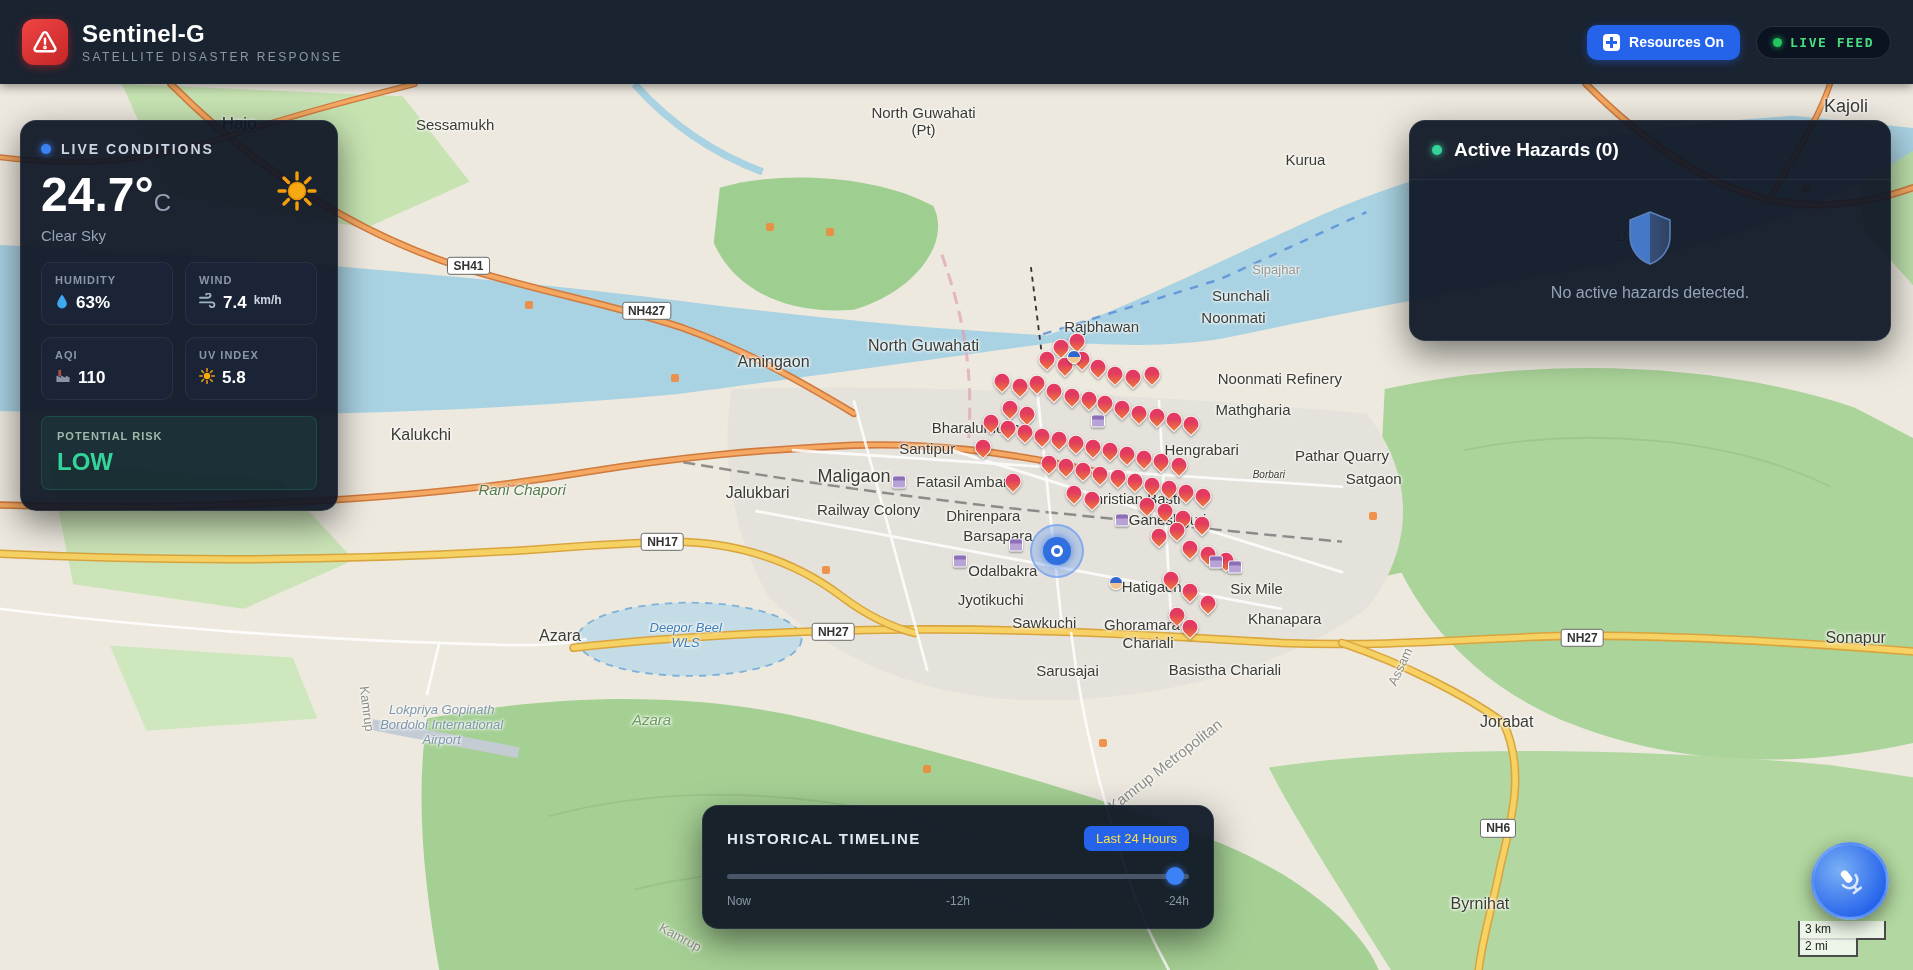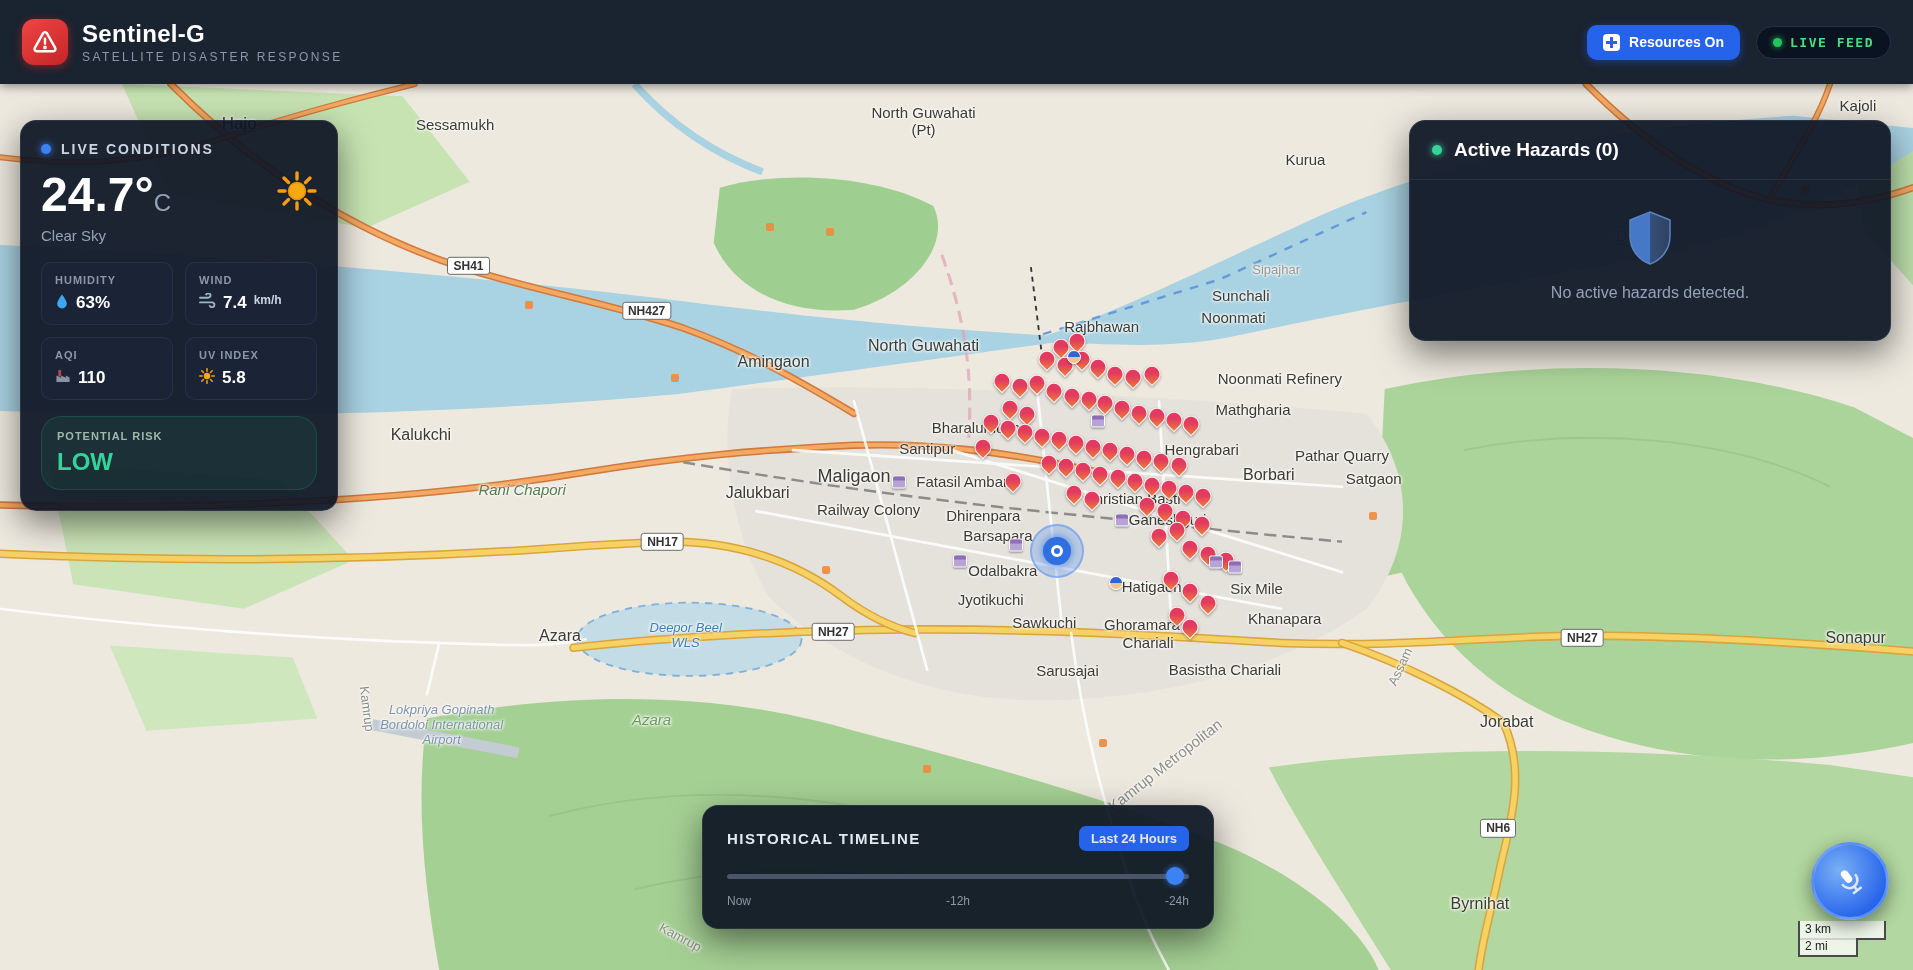--- a/index.html
+++ b/index.html
@@ -68,36 +68,36 @@
   .temp-row { display:flex; align-items:flex-start; justify-content:space-between; margin-top:14px; }
   .temp-val { font-size:48px; font-weight:bold; color:#fff; line-height:1; }
   .temp-unit { font-size:24px; color:#94a3b8; font-weight:normal; }
   .condition { color:#94a3b8; font-size:15px; margin-top:8px; }
   .stats-grid { display:grid; grid-template-columns:1fr 1fr; gap:12px; margin-top:18px; }
   .stat-box { background:#1a2436; border:1px solid rgba(148,163,184,.1); border-radius:10px; padding:11px 13px; }
   .stat-label { font-size:11px; font-weight:bold; letter-spacing:1px; color:#8b97a8; }
   .stat-value { display:flex; gap:7px; margin-top:7px; font-size:17px; font-weight:bold; color:#fff; }
   .stat-value .unit { font-size:12px; color:#cbd5e1; font-weight:bold; }
   .risk-box { margin-top:16px; background:rgba(16,185,129,.08); border:1px solid rgba(16,185,129,.22);
-    border-radius:20px; padding:13px 15px; }
+    border-radius:8px; padding:13px 15px; }
   .risk-label { font-size:11px; font-weight:bold; letter-spacing:1px; color:#9fb8aa; }
   .risk-value { font-size:24px; font-weight:bold; color:#34d399; margin-top:6px; }
 
   #hazard-card { left:1409px; top:120px; width:482px; }
   #hazard-card .head { display:flex; align-items:center; gap:12px; padding:18px 22px;
     border-bottom:1px solid rgba(148,163,184,.12); }
   #hazard-card .head .t { font-size:19px; font-weight:bold; color:#fff;text-align:center; }
   #hazard-card .body { display:flex; flex-direction:column; align-items:center; justify-content:center;
     padding:30px 20px 38px; gap:18px; }
   #hazard-card .empty { color:#94a3b8; font-size:16px; }
 
   #timeline-card { left:702px; top:805px; width:512px; padding:20px 24px; }
   .tl-head { display:flex; align-items:center; justify-content:space-between; }
   .tl-title { font-size:15px; font-weight:bold; letter-spacing:1.5px; color:#e2e8f0; }
-  .tl-badge { background:#2563eb; color:#e5e5e5; font-size:13px; font-weight:bold; border-radius:7px;
+  .tl-badge { background:#2563eb; color:#fde047; font-size:13px; font-weight:normal; border-radius:7px;
     padding:5px 12px; cursor:pointer; }
   .tl-slider { position:relative; height:18px; margin-top:16px; cursor:pointer; }
   .tl-track { position:absolute; top:7px; left:0; right:0; height:5px; border-radius:4px; background:#4a5568; }
   .tl-thumb { position:absolute; top:0; left:97%; width:18px; height:18px; margin-left:-9px; border-radius:50%;
     background:#3b82f6; box-shadow:0 0 6px rgba(59,130,246,.8); cursor:grab; }
   .tl-labels { display:flex; justify-content:space-between; margin-top:9px; color:#8b97a8; font-size:12px; }
 
   
   #mic-btn { position:absolute; left:1811px; top:842px; width:78px; height:78px; border-radius:50%;
     background:radial-gradient(circle at 35% 35%, #7ab0f5, #2563eb 75%); border:3px solid rgba(130,175,250,.55);
@@ -180,33 +180,33 @@
         <path d="M0,430 C120,445 260,455 360,458 C420,460 450,462 480,455"></path>
         <path d="M360,458 L350,500"></path>
         <path d="M878,450 C888,530 905,590 925,650 C940,695 950,710 958,726"></path>
       </g>
     </svg>
     <div id="map-layer">
         <div class="map-label" style="left: 12.5%; top: 4.545%; font-size: 17px;">Hajo</div>
         <div class="map-label" style="left: 23.788%; top: 4.683%; font-size: 15px;">Sessamukh</div>
         <div class="map-label" style="left: 48.278%; top: 4.132%; font-size: 15px; width: 116px; white-space: normal; text-align: center;">North Guwahati (Pt)</div>
         <div class="map-label" style="left: 68.24%; top: 8.54%; font-size: 15px;">Kurua</div>
-        <div class="map-label" style="left: 96.492%; top: 2.479%; font-size: 15px; margin-left: 12px;">Kajoli</div>
+        <div class="map-label" style="left: 96.492%; top: 2.479%; font-size: 18px;">Kajoli</div>
         <div class="map-label" style="left: 85.906%; top: 17.493%; font-size: 15px; color: rgb(141, 141, 134); transform: translate(-50%, -50%) rotate(8deg);">Darrang</div>
         <div class="map-label" style="left: 66.709%; top: 20.937%; font-size: 13px; color: rgb(154, 149, 140);">Sipajhar</div>
         <div class="map-label" style="left: 64.86%; top: 23.967%; font-size: 15px;">Sunchali</div>
         <div class="map-label" style="left: 64.477%; top: 26.446%; font-size: 15px;">Noonmati</div>
         <div class="map-label" style="left: 57.589%; top: 27.41%; font-size: 15px;">Rajbhawan</div>
         <div class="map-label" style="left: 48.278%; top: 29.614%; font-size: 16px;">North Guwahati</div>
         <div class="map-label" style="left: 40.434%; top: 31.405%; font-size: 16px;">Amingaon</div>
         <div class="map-label" style="left: 66.901%; top: 33.333%; font-size: 15px;">Noonmati Refinery</div>
         <div class="map-label" style="left: 65.497%; top: 36.777%; font-size: 15px;">Mathgharia</div>
         <div class="map-label" style="left: 70.153%; top: 42.011%; font-size: 15px;">Pathar Quarry</div>
         <div class="map-label" style="left: 71.811%; top: 44.628%; font-size: 15px;">Satgaon</div>
-        <div class="map-label" style="left: 66.327%; top: 44.077%; font-size: 16px;">Borbari</div>
+        <div class="map-label" style="left: 66.327%; top: 44.077%; font-size: 10px; font-style: italic;">Borbari</div>
         <div class="map-label" style="left: 51.02%; top: 38.843%; font-size: 15px;">Bharalumukh</div>
         <div class="map-label" style="left: 48.469%; top: 41.185%; font-size: 15px;">Santipur</div>
         <div class="map-label" style="left: 44.643%; top: 44.215%; font-size: 18px;">Maligaon</div>
         <div class="map-label" style="left: 39.605%; top: 46.143%; font-size: 16px;">Jalukbari</div>
         <div class="map-label" style="left: 45.408%; top: 48.072%; font-size: 15px;">Railway Colony</div>
         <div class="map-label" style="left: 50.383%; top: 44.904%; font-size: 15px;">Fatasil Ambari</div>
         <div class="map-label" style="left: 51.403%; top: 48.76%; font-size: 15px;">Dhirenpara</div>
         <div class="map-label" style="left: 52.168%; top: 50.964%; font-size: 15px;">Barsapara</div>
         <div class="map-label" style="left: 52.423%; top: 54.959%; font-size: 15px;">Odalbakra</div>
         <div class="map-label" style="left: 51.786%; top: 58.264%; font-size: 15px;">Jyotikuchi</div>

